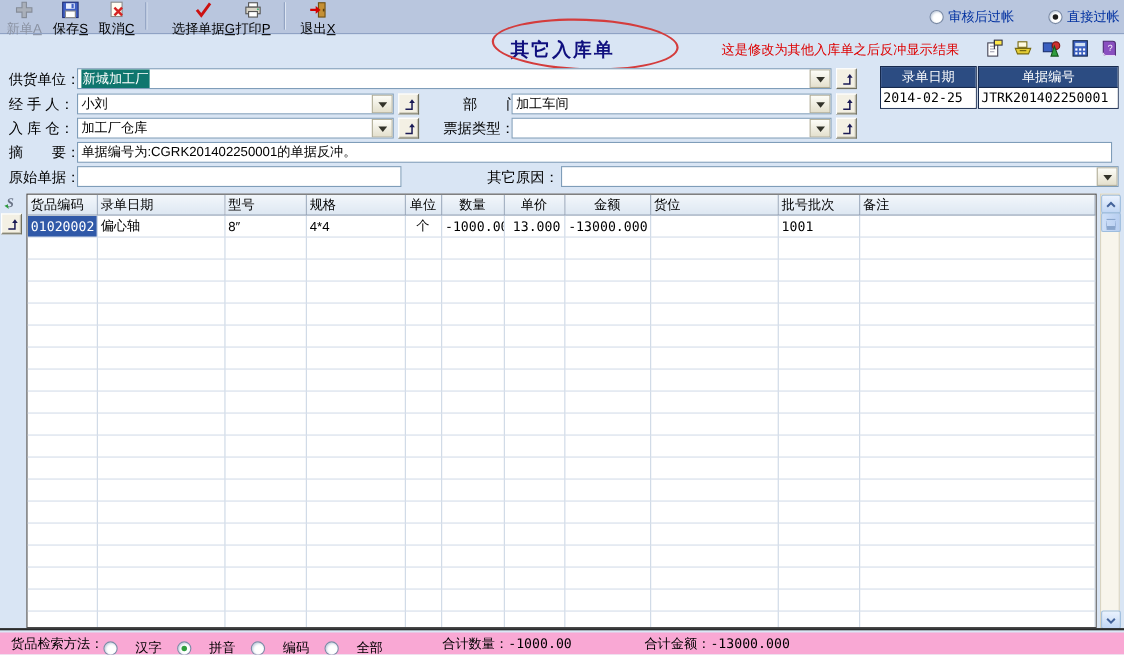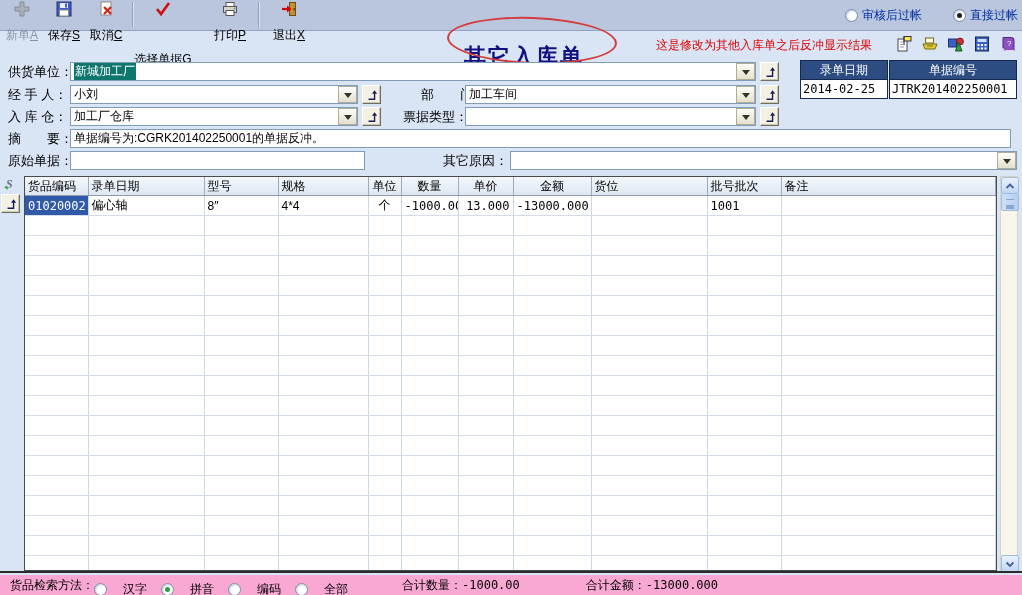--- a/index.html
+++ b/index.html
@@ -3,31 +3,31 @@
 <meta charset="utf-8">
 <style>
   html,body{margin:0;padding:0;}
   .screen{position:relative;width:1022px;height:595px;background:#d9e5f4;
     font-family:"Liberation Sans","DejaVu Sans",sans-serif;font-size:12px;color:#000;overflow:hidden;}
 
   
   .toolbar{position:absolute;left:0;top:0;width:1022px;height:30px;background:#b9c6de;border-bottom:1px solid #8fa2c4;}
   .tb-btn{position:absolute;top:0;height:29px;display:flex;flex-direction:column;align-items:center;justify-content:flex-start;cursor:pointer;}
   .tb-btn svg{display:block;margin-top:1px;}
-  .tb-label{font-size:12px;line-height:12px;margin-top:12px;white-space:nowrap;}
+  .tb-label{font-size:12px;line-height:12px;margin-top:3px;white-space:nowrap;}
   .tb-btn.disabled .tb-label{color:#8b93a3;}
   .tb-sep{position:absolute;top:2px;width:1px;height:25px;background:#8ea0c0;box-shadow:1px 0 0 #dde5f2;}
 
   .radio-row{position:absolute;top:7px;display:flex;align-items:center;gap:4px;color:#0030a0;white-space:nowrap;cursor:pointer;}
   .rb{width:11px;height:11px;border-radius:50%;background:#fff;border:1px solid #7a8aa5;box-shadow:inset 1px 1px 2px #c2cede;position:relative;flex:0 0 auto;}
   .rb.checked::after{content:"";position:absolute;left:3px;top:3px;width:5px;height:5px;border-radius:50%;background:#1d1d1d;}
   .rb.checked.green::after{background:#2f9e3f;}
 
   
-  .doc-title{position:absolute;left:464px;top:42px;font-size:22px;font-weight:bold;color:#10107e;letter-spacing:2px;}
+  .doc-title{position:absolute;left:464px;top:34px;font-size:17px;font-weight:bold;color:#10107e;letter-spacing:2px;}
   .title-ellipse{position:absolute;left:447px;top:17px;width:166px;height:43px;border:2px solid #d43c3c;border-radius:50%;transform:rotate(2deg);pointer-events:none;}
   .notice{position:absolute;left:656px;top:37px;color:#dd0000;font-size:12px;white-space:nowrap;}
   .mini-icons{position:absolute;left:895px;top:35px;display:flex;gap:8px;}
   .mini-icons span{display:block;width:18px;height:18px;cursor:pointer;}
 
   
   .info-box{position:absolute;border:1px solid #16294d;background:#fff;}
   .info-box .hd{height:18px;line-height:18px;background:#2c4c82;color:#fff;text-align:center;border-bottom:1px solid #16294d;}
   .info-box .val{height:18px;line-height:18px;padding-left:2px;font-family:"DejaVu Sans Mono",monospace;font-size:12px;background:#fff;}
 
@@ -91,21 +91,21 @@
     <div class="tb-btn" style="left:86px;width:40px;">
       <span>
           <svg width="16" height="16" viewBox="0 0 16 16">
             <rect x="3" y="1" width="10" height="13" fill="#fffdf2" stroke="#8a8a8a"></rect>
             <path d="M6 6 L13 13 M13 6 L6 13" stroke="#d42222" stroke-width="2.2" fill="none"></path>
           </svg>
         </span>
       <div class="tb-label"><span>取消</span><u>C</u></div>
     </div>
     <div class="tb-sep" style="left:132px;"></div>
-    <div class="tb-btn" style="left:128px;width:70px;gap:24px;">
+    <div class="tb-btn" style="left:150px;width:70px;">
       <span>
           <svg width="16" height="16" viewBox="0 0 16 16">
             <path d="M2 8 L6 13 L14 2" stroke="#cc1111" stroke-width="2.6" fill="none"></path>
           </svg>
         </span>
       <div class="tb-label"><span>选择单据</span><u>G</u></div>
     </div>
     <div class="tb-btn" style="left:210px;width:40px;">
       <span>
           <svg width="16" height="16" viewBox="0 0 16 16">

